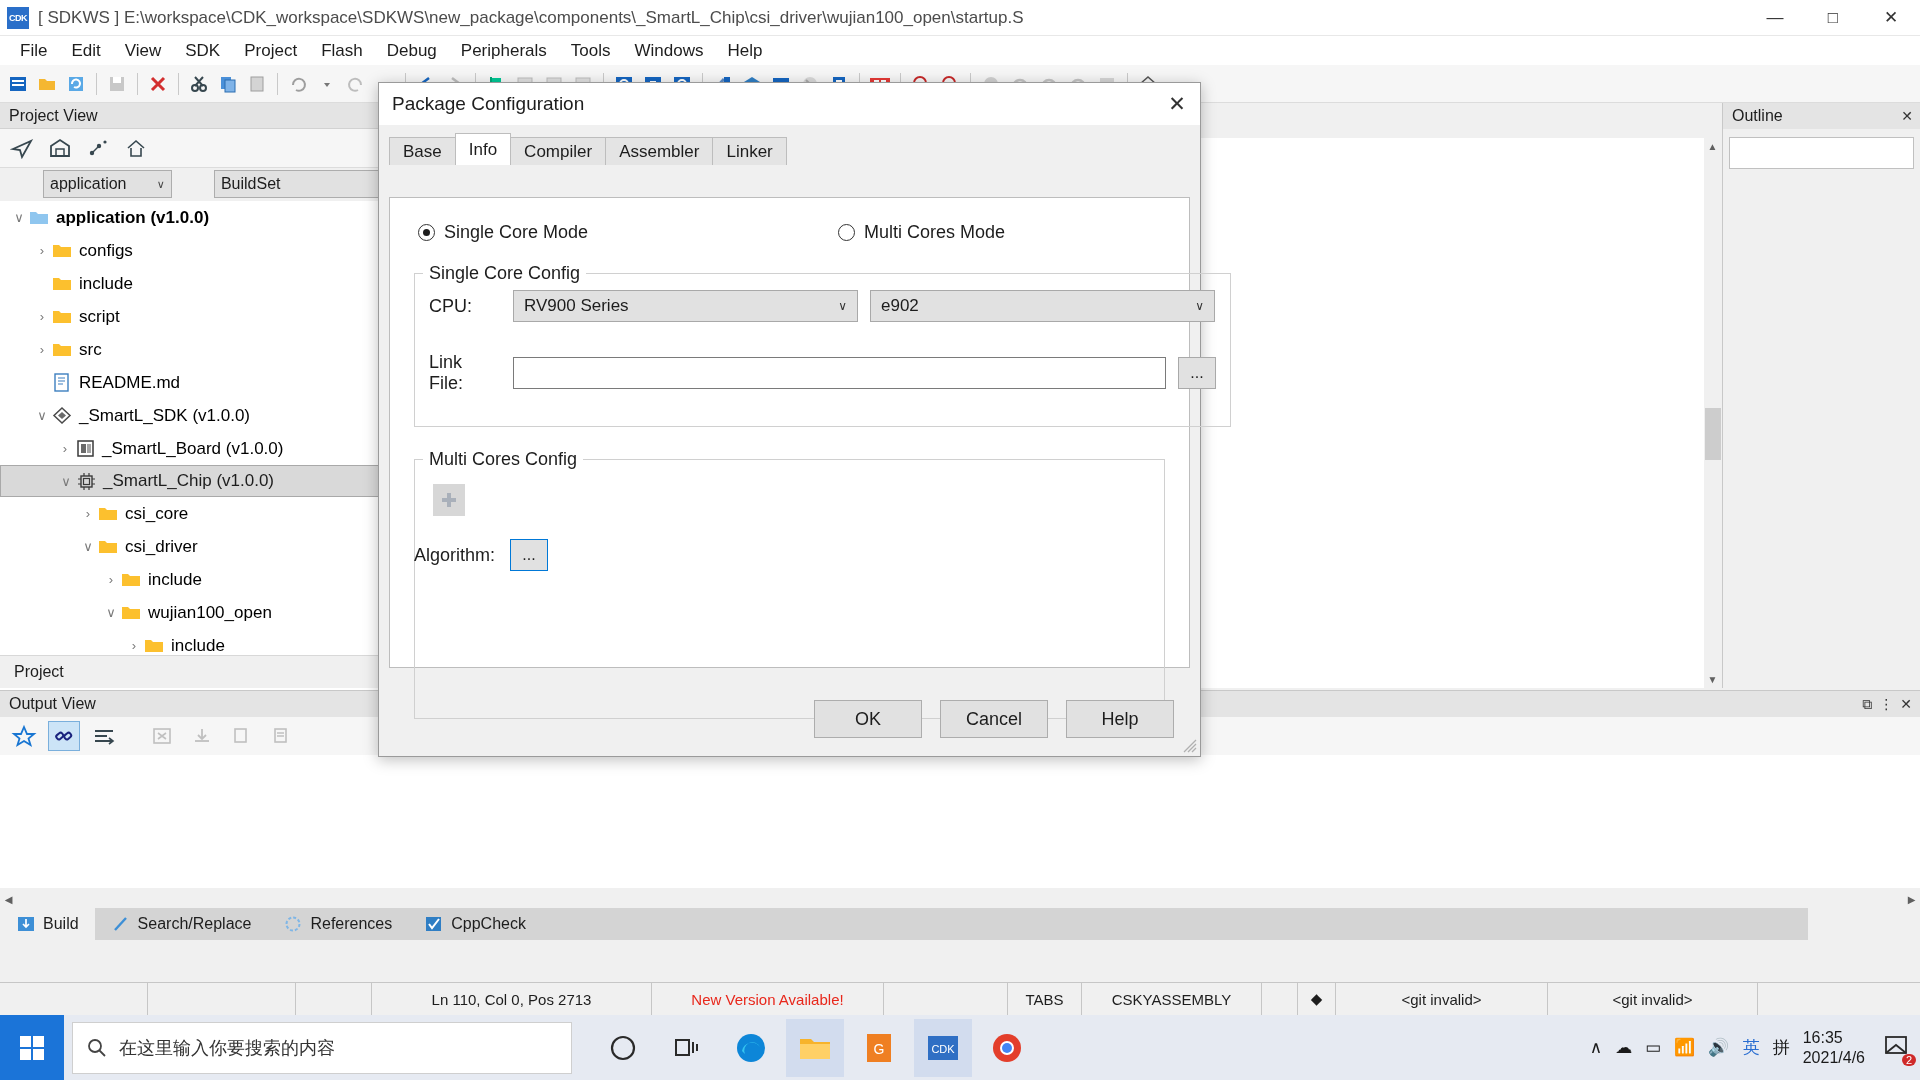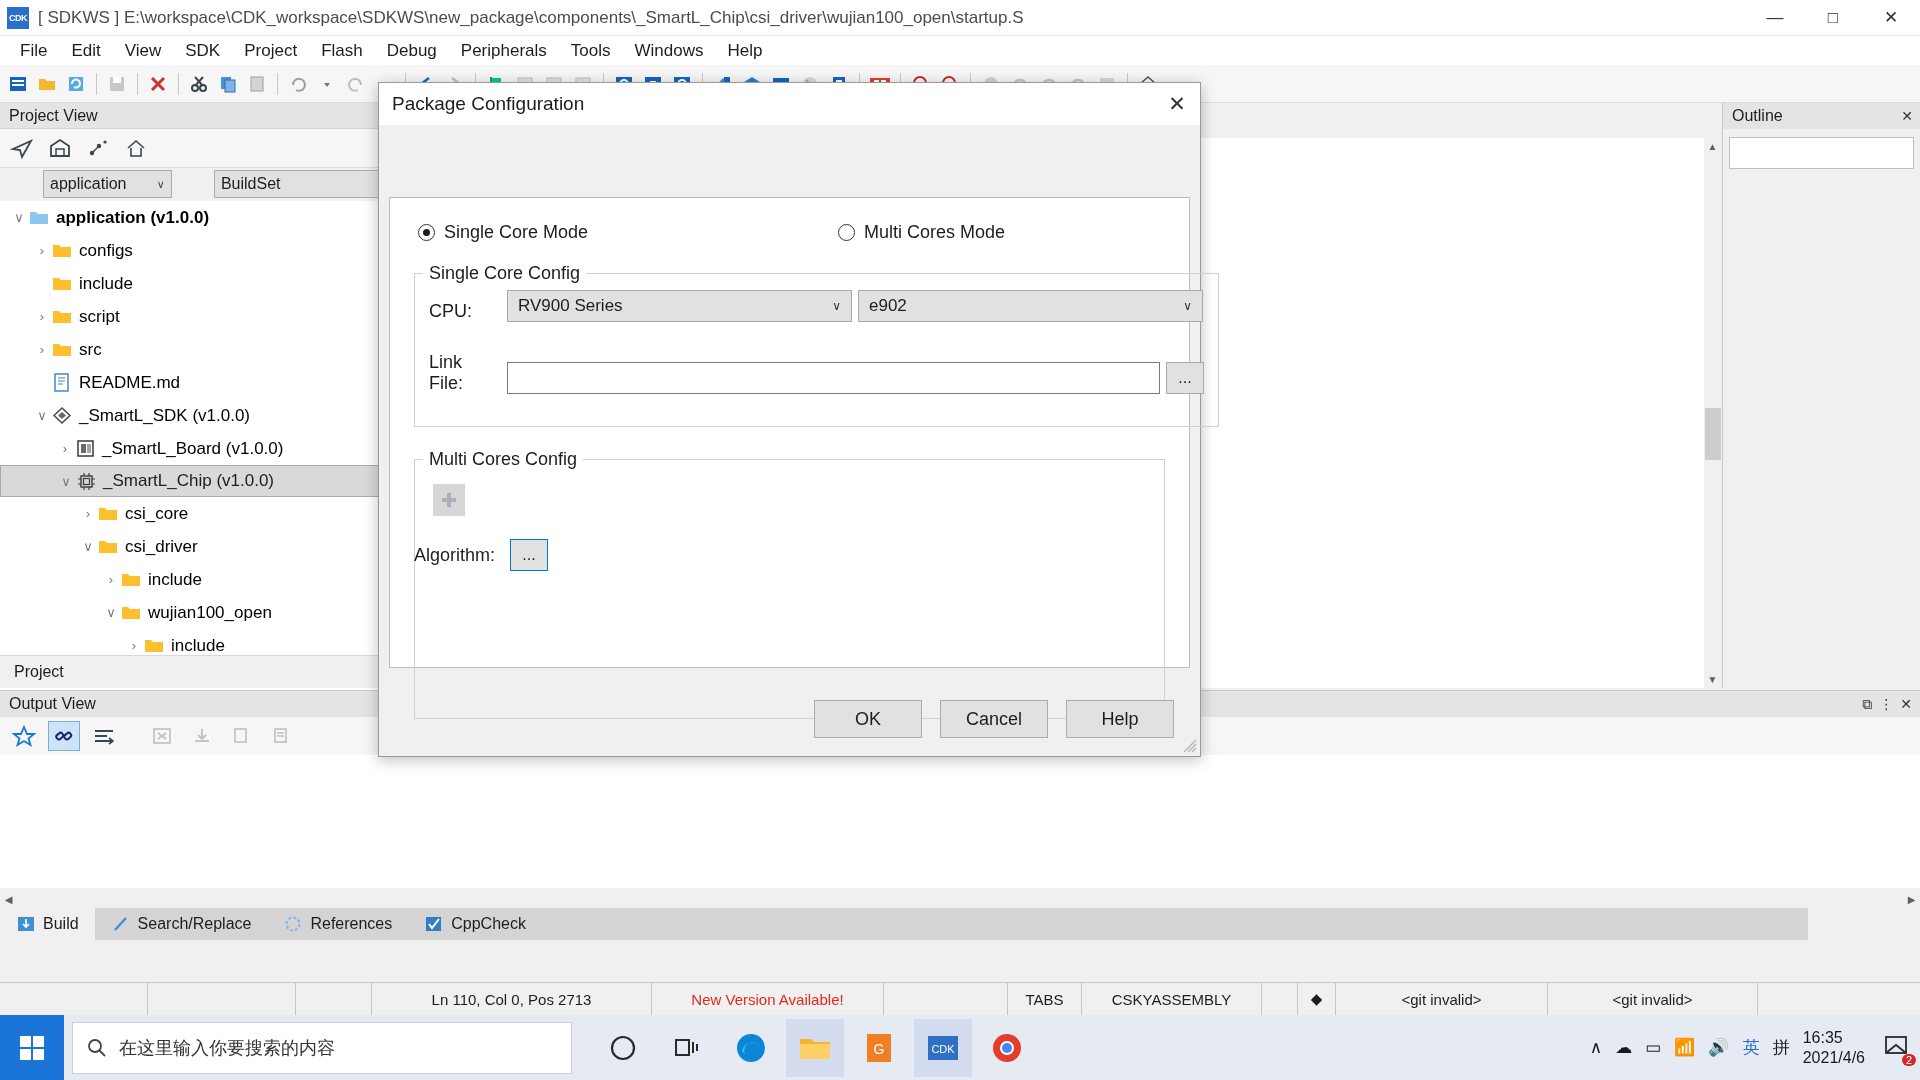--- a/index.html
+++ b/index.html
@@ -211,21 +211,21 @@
   .rdot { width: 17px; height: 17px; border: 1.6px solid #333; border-radius: 50%; position: relative; flex: none; }
   .rdot.on::after {
     content: ''; position: absolute; left: 3.5px; top: 3.5px; width: 7px; height: 7px;
     background: #1d1d1d; border-radius: 50%;
   }
 
   fieldset.grp {
     margin: 20px 24px 0 24px; border: 1px solid #d0d0d0; padding: 0 0 16px 0; position: relative;
   }
   fieldset.grp legend { font-size: 18px; color: #1d1d1d; padding: 0 6px; margin-left: 8px; }
-  .frow { display: flex; align-items: flex-end; padding: 6px 14px 16px 14px; gap: 6px; }
+  .frow { display: flex; align-items: center; padding: 6px 14px 16px 14px; gap: 12px; }
   .flabel { width: 72px; font-size: 18px; color: #1d1d1d; }
   .sel {
     height: 32px; background: #e1e1e1; border: 1px solid #a9a9a9;
     display: flex; align-items: center; padding: 0 10px; font-size: 17px; color: #1d1d1d;
   }
   .sel .v { flex: 1; }
   .sel .arr { font-size: 12px; color: #333; }
   .txt {
     height: 32px; background: #fff; border: 1px solid #7a7a7a;
     display: flex; align-items: center; padding: 0 8px; font-size: 17px; color: #1d1d1d;
@@ -921,20 +921,27 @@
   </div>
 
   <div class="dlg-wrap">
     <div class="dialog">
       <div class="dlg-title">
         <div class="t">Package Configuration</div>
         <div class="dlg-close">✕</div>
       </div>
 
       <div class="dlg-body">
+        <div class="tabstrip">
+          <div class="dtab">Base</div>
+          <div class="dtab active">Info</div>
+          <div class="dtab">Compiler</div>
+          <div class="dtab">Assembler</div>
+          <div class="dtab">Linker</div>
+        </div>
 
         <div class="tabpane">
 
           <div class="radio-row">
             <label class="radio" style="width:420px;">
               <span class="rdot on"></span>
               <span>Single Core Mode</span>
             </label>
             <label class="radio">
               <span class="rdot"></span>

